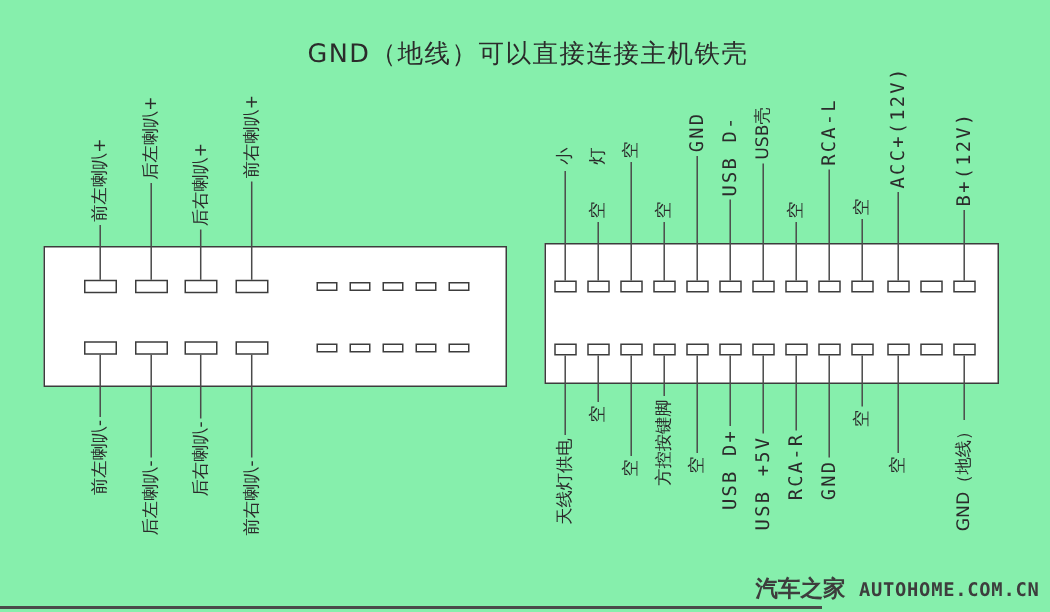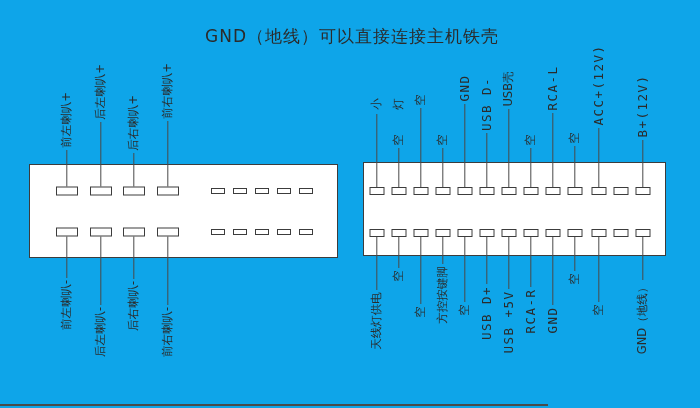--- a/index.html
+++ b/index.html
@@ -1,20 +1,20 @@
 <!DOCTYPE html>
 <html><head>
 <meta charset="utf-8">
 <style>
   html,body{margin:0;padding:0;}
   body{
     width:700px;height:408px;overflow:hidden;background:#ffffff;
     font-family:"DejaVu Sans",sans-serif;color:#2f2f2f;
   }
-  .stage{position:relative;width:700px;height:408px;background:#0ea5e9;}
+  .stage{position:relative;width:700px;height:408px;background:#86efac;}
   .title{
     position:absolute;left:352px;top:36px;
     transform:translate(-50%,-50%);
     font-size:17px;letter-spacing:1px;white-space:nowrap;color:#2b2b2b;
   }
   .box{
     position:absolute;border:1.6px solid #3c3c3c;background:#ffffff;
     box-sizing:border-box;
   }
   .pin{
@@ -44,20 +44,24 @@
     position:absolute;left:0;top:404px;width:548px;height:1.5px;
     background:#4a4a4a;
   }
 </style>
 </head>
 <body>
 
 <div class="stage" id="stage">
   <div class="title">GND（地线）可以直接连接主机铁壳</div>
   <div class="baseline-line"></div>
+  <div class="watermark">
+    <span class="wm-cn">汽车之家</span>
+    <span class="wm-en">AUTOHOME.COM.CN</span>
+  </div>
 <div class="box" style="left: 29px; top: 164px; width: 309px; height: 94px;"></div>
     <div class="vlabel" style="left: 67px; top: 120px;">前左喇叭+</div>
     <div class="vlabel" style="left: 67px; top: 305px;">前左喇叭-</div>
     <div class="vlabel" style="left: 101px; top: 92px;">后左喇叭+</div>
     <div class="vlabel" style="left: 101px; top: 332px;">后左喇叭-</div>
     <div class="vlabel" style="left: 134px; top: 123px;">后右喇叭+</div>
     <div class="vlabel" style="left: 134px; top: 306px;">后右喇叭-</div>
     <div class="vlabel" style="left: 168px; top: 91px;">前右喇叭+</div>
     <div class="vlabel" style="left: 168px; top: 332px;">前右喇叭-</div>
     <div class="wire" style="left: 67px; top: 150px; height: 41px;"></div>

